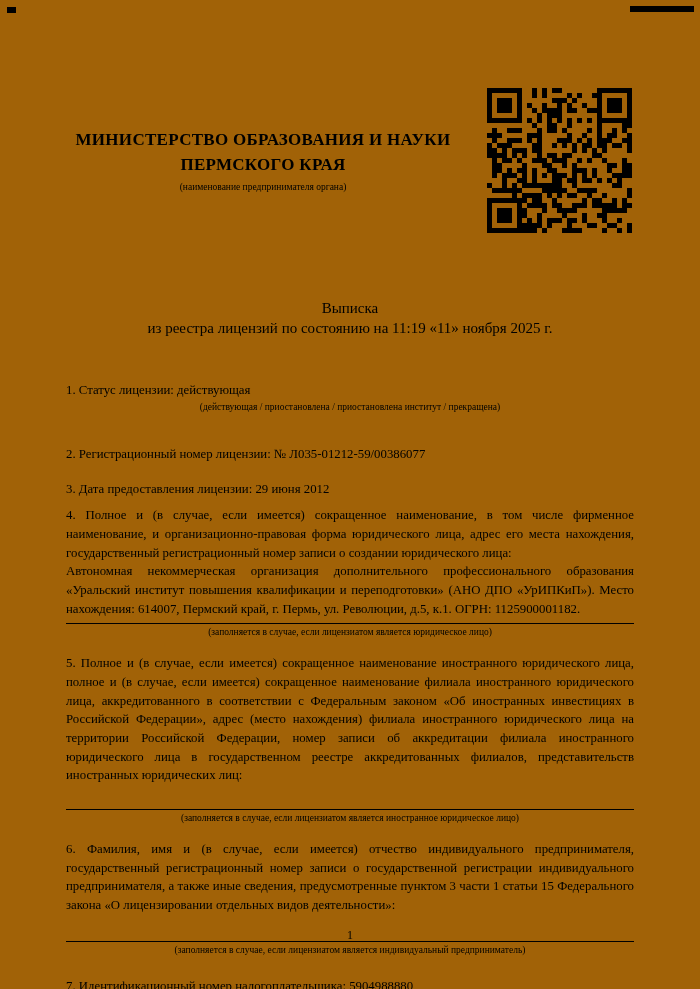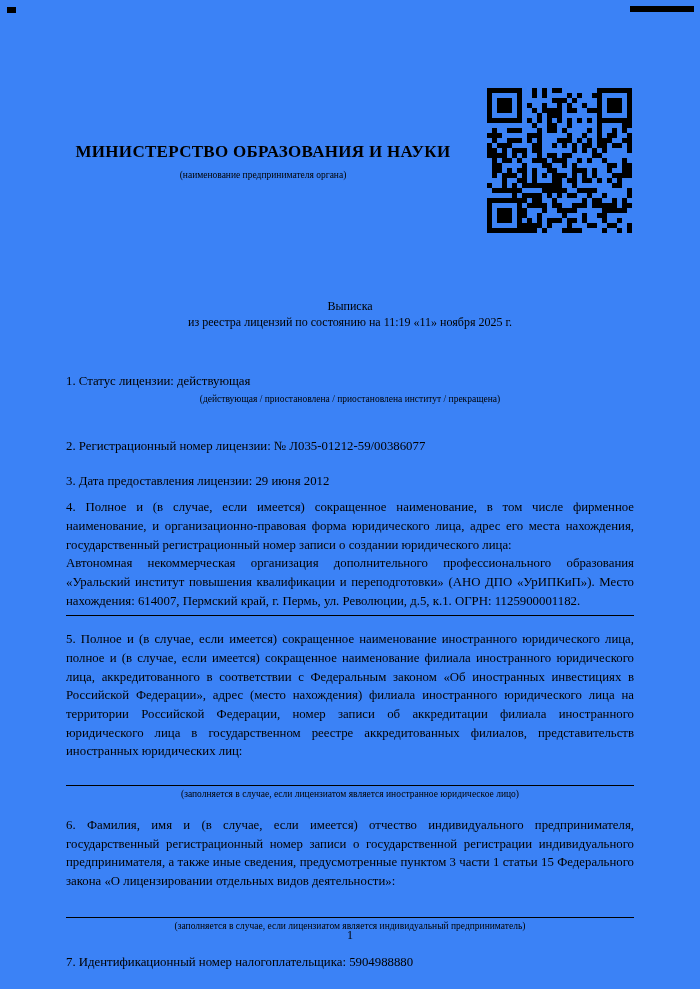--- a/index.html
+++ b/index.html
@@ -1,40 +1,40 @@
 <!DOCTYPE html>
 <html lang="ru"><head>
 <meta charset="utf-8">
 <style>
   * { margin:0; padding:0; box-sizing:border-box; }
   html,body { background:#888; }
   body { font-family:"Liberation Serif", serif; color:#000; }
   .page {
     position:relative;
     width:700px; height:989px;
-    background:#3b82f6;
+    background:#a16207;
     margin:0 auto;
     overflow:hidden;
   }
   .content { position:relative; padding:0 66px; }
   .scan-mark { position:absolute; background:#000; }
   .scan-mark.left { left:7px; top:7px; width:9px; height:6px; }
   .scan-mark.right { right:6px; top:6px; width:64px; height:6px; }
 
   .top-row {
     display:flex; align-items:center; justify-content:space-between;
     margin-top:80px;
   }
   .ministry { flex:1; text-align:center; padding-right:24px; }
   .ministry-line { font-weight:bold; font-size:17px; line-height:1.45; letter-spacing:0.3px; }
   .ministry-caption { font-size:9.5px; margin-top:5px; }
   .qr-box { width:150px; height:160px; display:flex; align-items:center; justify-content:center; }
   .qr-box svg { display:block; }
 
-  .doc-title { text-align:center; margin-top:58px; font-size:12px; line-height:1.35; }
+  .doc-title { text-align:center; margin-top:58px; font-size:15px; line-height:1.35; }
 
   .item { font-size:12.8px; line-height:1.46; }
   .para { text-align:justify; }
   .caption { font-size:9.5px; text-align:center; }
   .rule { border-top:1px solid #000; height:0; }
 
   .item1 { margin-top:42px; }
   .item1 .caption { margin-top:2px; }
   .item2 { margin-top:30px; }
   .item3 { margin-top:16px; }
@@ -60,20 +60,21 @@
 <div class="page">
 
   <div class="scan-mark left"></div>
   <div class="scan-mark right"></div>
 
   <div class="content">
 
     <div class="top-row">
       <div class="ministry">
         <div class="ministry-line">МИНИСТЕРСТВО ОБРАЗОВАНИЯ И НАУКИ</div>
+        <div class="ministry-line">ПЕРМСКОГО КРАЯ</div>
         <div class="ministry-caption">(наименование предпринимателя органа)</div>
       </div>
       <div class="qr-box">
         <svg id="qr-svg" width="145" height="145" viewBox="0 0 29 29" shape-rendering="crispEdges">
             <rect x="0" y="0" width="1" height="1" fill="#000"></rect>
             <rect x="1" y="0" width="1" height="1" fill="#000"></rect>
             <rect x="2" y="0" width="1" height="1" fill="#000"></rect>
             <rect x="3" y="0" width="1" height="1" fill="#000"></rect>
             <rect x="4" y="0" width="1" height="1" fill="#000"></rect>
             <rect x="5" y="0" width="1" height="1" fill="#000"></rect>
@@ -502,20 +503,21 @@
     </div>
 
     <div class="item item3">
       <div class="para">3. Дата предоставления лицензии: 29 июня 2012</div>
     </div>
 
     <div class="item item4">
       <div class="para">4. Полное и (в случае, если имеется) сокращенное наименование, в том числе фирменное наименование, и организационно-правовая форма юридического лица, адрес его места нахождения, государственный регистрационный номер записи о создании юридического лица:</div>
       <div class="para">Автономная некоммерческая организация дополнительного профессионального образования «Уральский институт повышения квалификации и переподготовки» (АНО ДПО «УрИПКиП»). Место нахождения: 614007, Пермский край, г. Пермь, ул. Революции, д.5, к.1. ОГРН: 1125900001182.</div>
       <div class="rule"></div>
+      <div class="caption">(заполняется в случае, если лицензиатом является юридическое лицо)</div>
     </div>
 
     <div class="item item5">
       <div class="para">5. Полное и (в случае, если имеется) сокращенное наименование иностранного юридического лица, полное и (в случае, если имеется) сокращенное наименование филиала иностранного юридического лица, аккредитованного в соответствии с Федеральным законом «Об иностранных инвестициях в Российской Федерации», адрес (место нахождения) филиала иностранного юридического лица на территории Российской Федерации, номер записи об аккредитации филиала иностранного юридического лица в государственном реестре аккредитованных филиалов, представительств иностранных юридических лиц:</div>
       <div class="rule"></div>
       <div class="caption">(заполняется в случае, если лицензиатом является иностранное юридическое лицо)</div>
     </div>
 
     <div class="item item6">
       <div class="para">6. Фамилия, имя и (в случае, если имеется) отчество индивидуального предпринимателя, государственный регистрационный номер записи о государственной регистрации индивидуального предпринимателя, а также иные сведения, предусмотренные пунктом 3 части 1 статьи 15 Федерального закона «О лицензировании отдельных видов деятельности»:</div>

